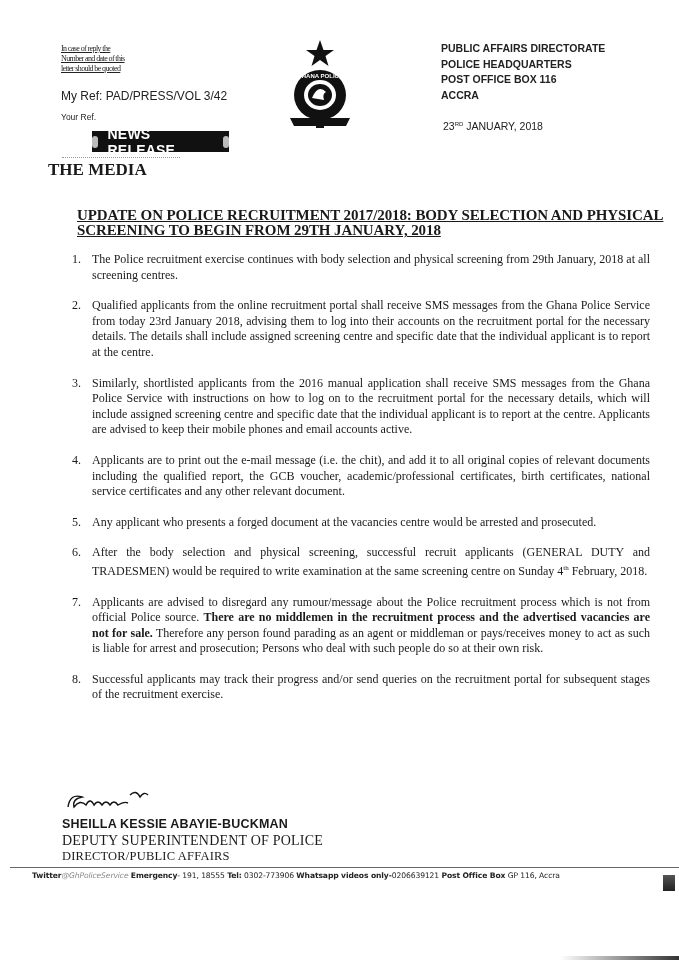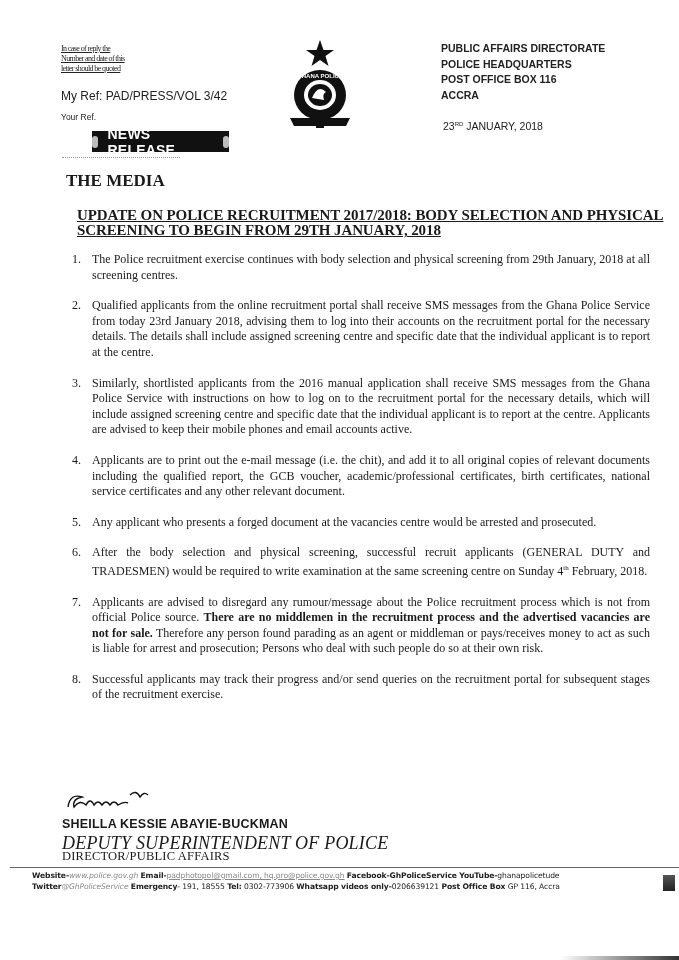--- a/index.html
+++ b/index.html
@@ -16,21 +16,21 @@
   .your-ref { left: 61px; top: 112px; font-family: "Liberation Sans", sans-serif; font-size: 8.5px; color: #222; }
 
   .news-badge {
     left: 64px; top: 131px; width: 137px; height: 21px; background: #111; color: #fff;
     font-family: "Liberation Sans", sans-serif; font-weight: bold; font-size: 14px;
     display: flex; align-items: center; justify-content: center; gap: 10px; letter-spacing: 0.2px; margin-left: 28px;
   }
   .news-badge .mic { width: 6px; height: 12px; background: #bbb; border-radius: 3px; display: inline-block; }
   .badge-rule { left: 62px; top: 157px; width: 118px; border-top: 1px dotted #999; }
 
-  .the-media { left: 66px; top: 160px; font-family: "Liberation Serif", serif; font-weight: bold; font-size: 17px; margin-top: 11px; }
+  .the-media { left: 48px; top: 160px; font-family: "Liberation Serif", serif; font-weight: bold; font-size: 17px; }
 
   
   .crest { left: 282px; top: 40px; width: 76px; height: 92px; }
 
   
   .address { left: 441px; top: 41px; font-family: "Liberation Sans", sans-serif; font-size: 10.5px; line-height: 15.5px; color: #222; font-weight: bold; }
   .date { left: 443px; top: 120px; font-family: "Liberation Sans", sans-serif; font-size: 10.5px; color: #222; }
   .date sup { font-size: 6px; }
 
   
@@ -42,21 +42,21 @@
   
   .items { left: 72px; top: 252px; width: 578px; margin: 0; padding: 0; list-style: none; }
   .item { display: flex; font-family: "Liberation Serif", serif; font-size: 12px; line-height: 15.6px; }
   .item .num { width: 20px; flex: none; }
   .item .txt { flex: 1; text-align: justify; }
   .item b { font-weight: bold; }
 
   
   .signature { left: 64px; top: 789px; width: 110px; height: 26px; }
   .sign-name { left: 62px; top: 817px; font-family: Liberation Sans, sans-serif; font-weight: bold; font-size: 12.5px; letter-spacing: 0.2px; }
-  .sign-rank { left: 62px; top: 833px; font-family: "Liberation Serif", serif; font-size: 18px; letter-spacing: 0.2px; font-style: italic; }
+  .sign-rank { left: 62px; top: 833px; font-family: "Liberation Serif", serif; font-size: 14px; letter-spacing: 0.2px; }
   .sign-dept { left: 62px; top: 849px; font-family: "Liberation Serif", serif; font-size: 12.5px; letter-spacing: 0.2px; }
 
   .footer-rule { left: 10px; top: 867px; width: 669px; border-top: 1px solid #666; }
   .footer { left: 32px; top: 871px; font-family: "DejaVu Sans", sans-serif; font-size: 7.6px; line-height: 10.6px; color: #222; white-space: nowrap; letter-spacing: -0.1px; }
   .footer b { font-weight: bold; }
   .footer .lt { color: #888; font-style: italic; }
   .footer .ul { color: #888; text-decoration: underline; }
   .edge-mark { left: 663px; top: 875px; width: 12px; height: 16px; background: linear-gradient(#555, #222); }
   .bottom-shadow { left: 560px; top: 956px; width: 119px; height: 4px; background: linear-gradient(90deg, #fff, #333); }
 </style>
@@ -141,26 +141,20 @@
 <svg class="abs signature" viewBox="0 0 110 26">
   <path d="M4 18 q2 -14 14 -10 q-10 2 -8 10 q6 -8 12 -2 q4 -8 8 0 q4 -6 8 0 q4 -6 8 0 q4 -6 8 0 q6 -4 10 -2 M66 6 q6 -6 10 2 q4 -6 8 -2" fill="none" stroke="#111" stroke-width="1.4"></path>
 </svg>
 <div class="abs sign-name">SHEILLA KESSIE ABAYIE-BUCKMAN</div>
 <div class="abs sign-rank">DEPUTY SUPERINTENDENT OF POLICE</div>
 <div class="abs sign-dept">DIRECTOR/PUBLIC AFFAIRS</div>
 
 <div class="abs footer-rule"></div>
 <div class="abs footer">
   <div>
-    <b>Website-</b><span class="lt">www.police.gov.gh</span>
-    <b>Email-</b><span class="ul">padphotopol@gmail.com, hq.pro@police.gov.gh</span>
-    <b>Facebook-</b><b>GhPoliceService</b>
-    <b>YouTube-</b><span>ghanapolicetude</span>
-  </div>
-  <div>
     <b>Twitter</b><span class="lt">@GhPoliceService</span>
     <b>Emergency</b><span>- 191, 18555</span>
     <b>Tel:</b> <span>0302-773906</span>
     <b>Whatsapp videos only-</b><span>0206639121</span>
     <b>Post Office Box</b> <span>GP 116, Accra</span>
   </div>
 </div>
 <div class="abs edge-mark"></div>
 <div class="abs bottom-shadow"></div>
 

